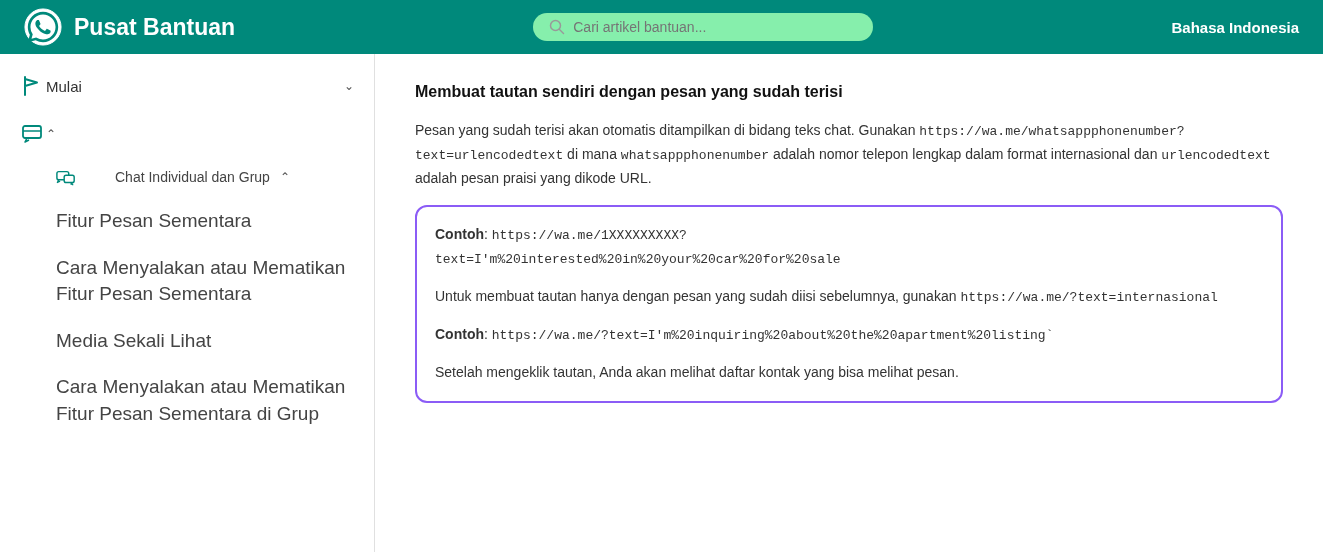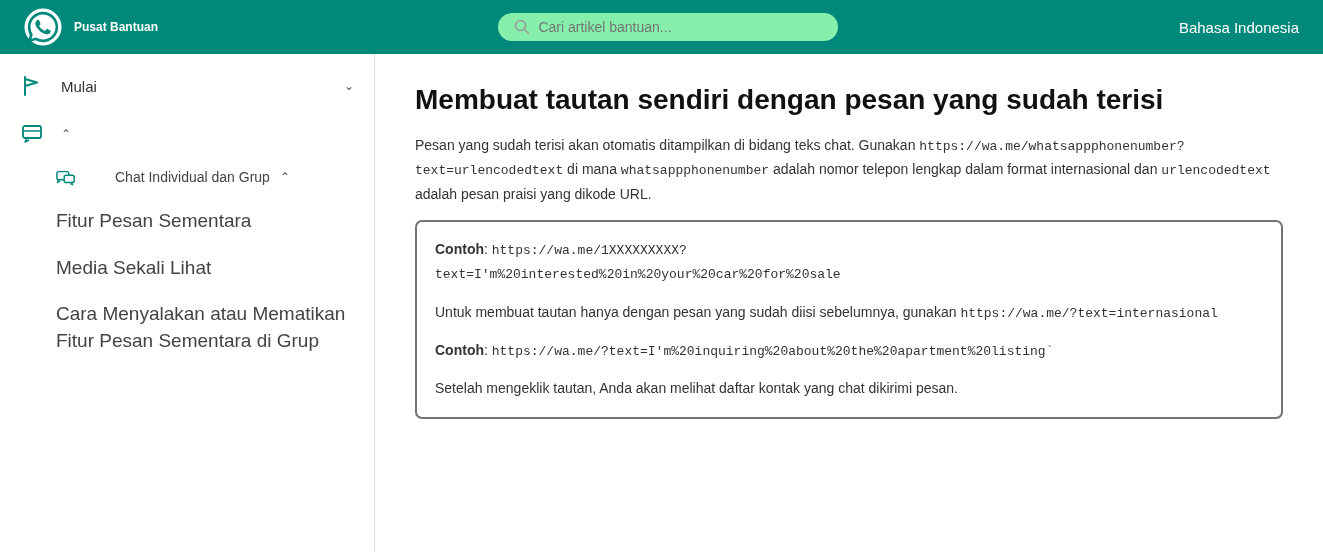--- a/index.html
+++ b/index.html
@@ -25,21 +25,21 @@
       display: flex;
       align-items: center;
       gap: 12px;
     }
     .whatsapp-icon {
       width: 38px;
       height: 38px;
     }
     .header-title {
       color: #fff;
-      font-size: 12px;
+      font-size: 23px;
       font-weight: 600;
     }
     .header-search {
       flex: 1;
       display: flex;
       justify-content: center;
     }
     .search-box {
       display: flex;
       align-items: center;
@@ -57,21 +57,21 @@
       width: 100%;
       background: transparent;
     }
     .search-icon-svg {
       color: #999;
       flex-shrink: 0;
     }
     .header-lang {
       color: #fff;
       font-size: 15px;
-      font-weight: 400;
+      font-weight: 700;
       white-space: nowrap;
     }
 
     
     .layout {
       display: flex;
       height: calc(552px - 54px);
     }
 
     
@@ -81,21 +81,21 @@
       overflow-y: auto;
       padding: 8px 0;
       flex-shrink: 0;
     }
 
     .sidebar-item {
       display: flex;
       align-items: center;
       padding: 12px 20px;
       cursor: pointer;
-      gap: 17px;
+      gap: 2px;
     }
 
     .sidebar-item-icon {
       width: 24px;
       height: 24px;
       flex-shrink: 0;
       display: flex;
       align-items: center;
       justify-content: center;
     }
@@ -155,43 +155,43 @@
     }
 
     
     .main-content {
       flex: 1;
       overflow-y: auto;
       padding: 28px 40px;
     }
 
     .article-title {
-      font-size: 28px;
+      font-size: 16px;
       font-weight: 700;
       color: #111;
       margin-bottom: 16px;
       line-height: 1.3;
     }
 
     .article-body p {
       font-size: 14px;
       color: #333;
       line-height: 1.7;
     }
 
     code {
       font-family: 'Courier New', monospace;
       font-size: 13px;
     }
 
     .example-box {
-      border: 2px solid #737373;
+      border: 2px solid #8b5cf6;
       padding: 16px 18px;
       margin: 14px 0;
-      border-radius: 7px;
+      border-radius: 12px;
     }
 
     .example-box p {
       margin-bottom: 14px;
     }
     .example-box p:last-child {
       margin-bottom: 0;
     }
   </style>
 </head>
@@ -252,20 +252,23 @@
         </svg>
       </div>
       <span class="sidebar-sub-item-label">Chat Individual dan Grup</span>
       <span class="sidebar-sub-item-chevron">⌃</span>
     </div>
 
     <div class="leaf-item">
       <span>Fitur Pesan Sementara</span>
     </div>
     <div class="leaf-item">
+      <span>Cara Menyalakan atau Mematikan Fitur Pesan Sementara</span>
+    </div>
+    <div class="leaf-item">
       <span>Media Sekali Lihat</span>
     </div>
     <div class="leaf-item">
       <span>Cara Menyalakan atau Mematikan Fitur Pesan Sementara di Grup</span>
     </div>
 
   </aside>
 
   <main class="main-content">
     <h1 class="article-title">Membuat tautan sendiri dengan pesan yang sudah terisi</h1>
@@ -283,19 +286,19 @@
 
         <p>
           <span>Untuk membuat tautan hanya dengan pesan yang sudah diisi sebelumnya, gunakan </span><code>https://wa.me/?text=internasional</code>
         </p>
 
         <p>
           <strong>Contoh</strong>: <code>https://wa.me/?text=I'm%20inquiring%20about%20the%20apartment%20listing`</code>
         </p>
 
         <p>
-          <span>Setelah mengeklik tautan, Anda akan melihat daftar kontak yang chat dikirimi pesan.</span>
+          <span>Setelah mengeklik tautan, Anda akan melihat daftar kontak yang bisa melihat pesan.</span>
         </p>
       </div>
     </div>
   </main>
 
 </div>
 
 </body></html>

